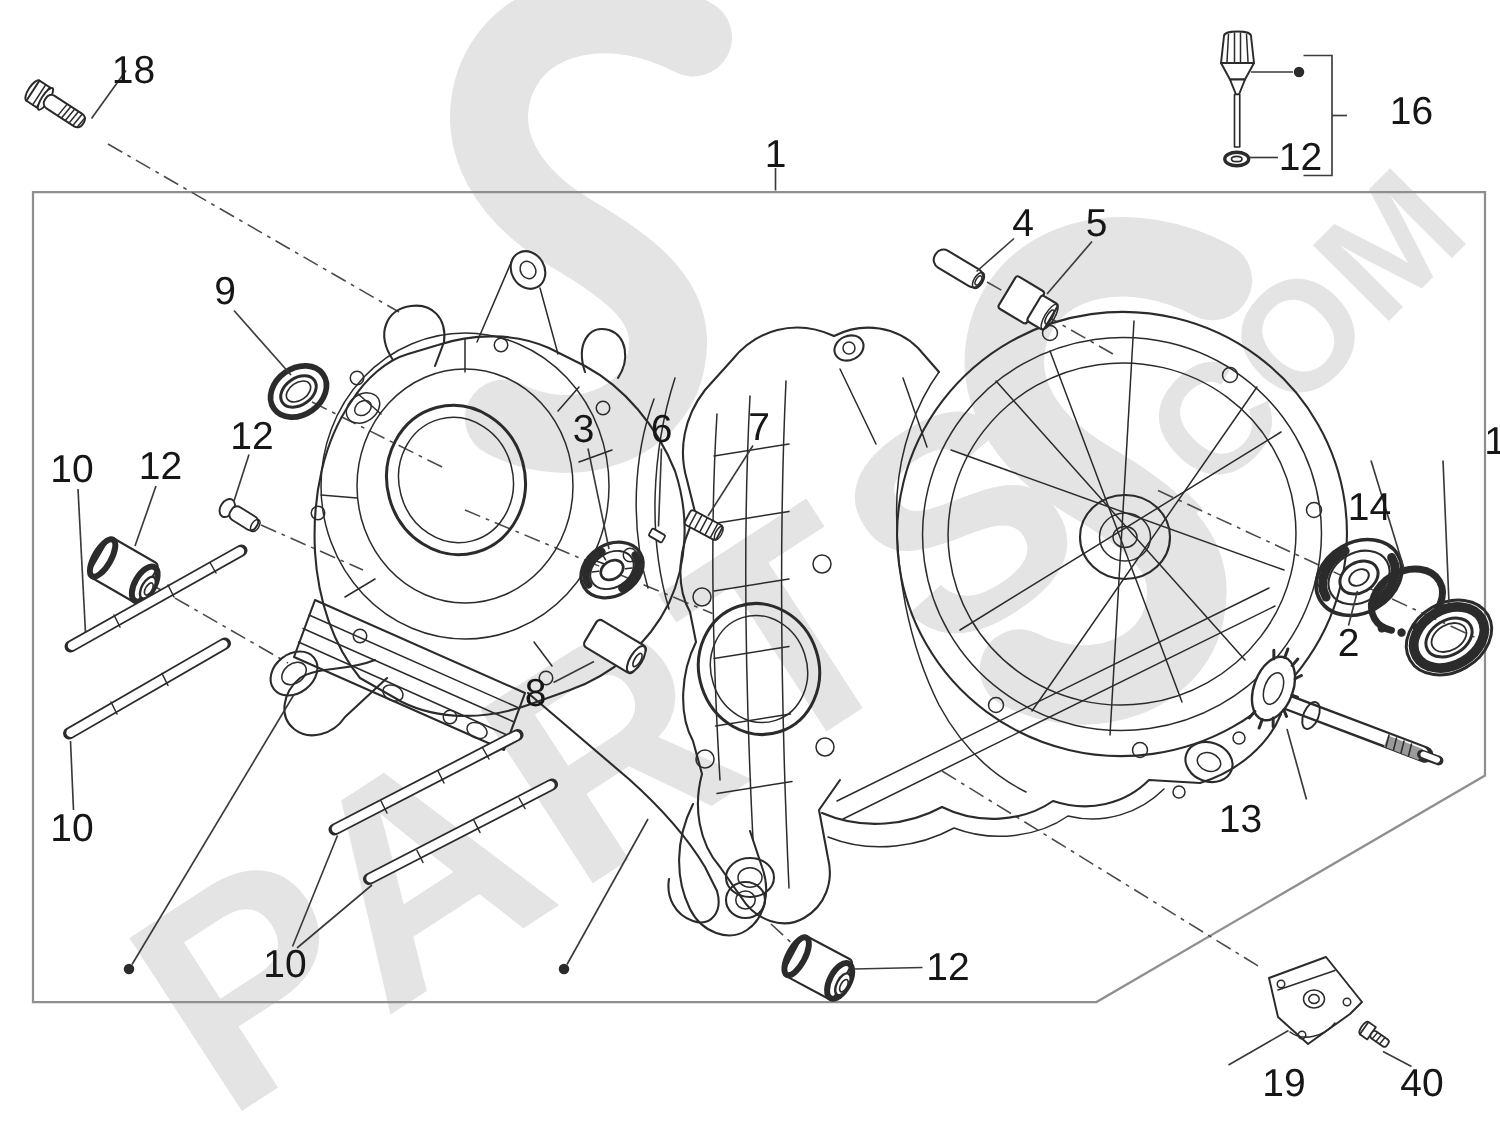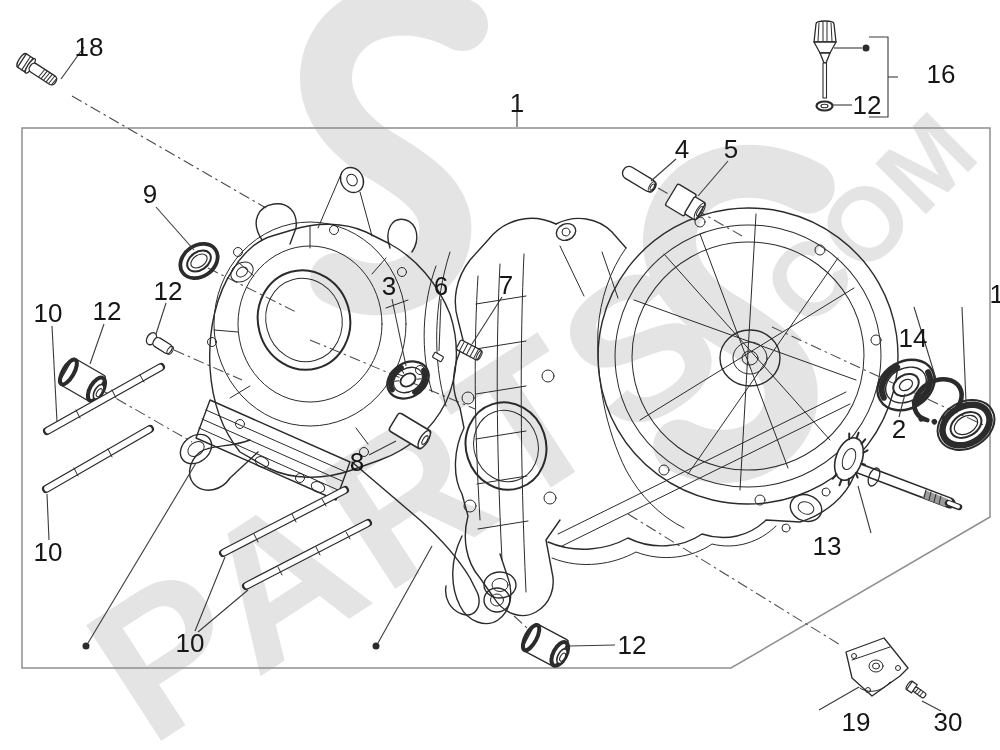--- a/index.html
+++ b/index.html
@@ -401,16 +401,16 @@
       <div class="callout" style="left: 168px; top: 291px;">12</div>
       <div class="callout" style="left: 107px; top: 311px;">12</div>
       <div class="callout" style="left: 632px; top: 645px;">12</div>
       <div class="callout" style="left: 827px; top: 546px;">13</div>
       <div class="callout" style="left: 913px; top: 294px; margin-top: 44px;">14</div>
       <div class="callout" style="left: 964px; top: 294px; margin-left: 40px;">15</div>
       <div class="callout" style="left: 913px; top: 74px; margin-left: 28px;">16</div>
       <div class="callout" style="left: 867px; top: 105px;">12</div>
       <div class="callout" style="left: 89px; top: 47px; text-align: center;">18</div>
       <div class="callout" style="left: 812px; top: 722px; margin-left: 44px;">19</div>
-      <div class="callout" style="left: 948px; top: 722px;">30</div>
+      <div class="callout" style="left: 948px; top: 722px;">40</div>
     </div>
 
 </div>
 
 </body></html>

